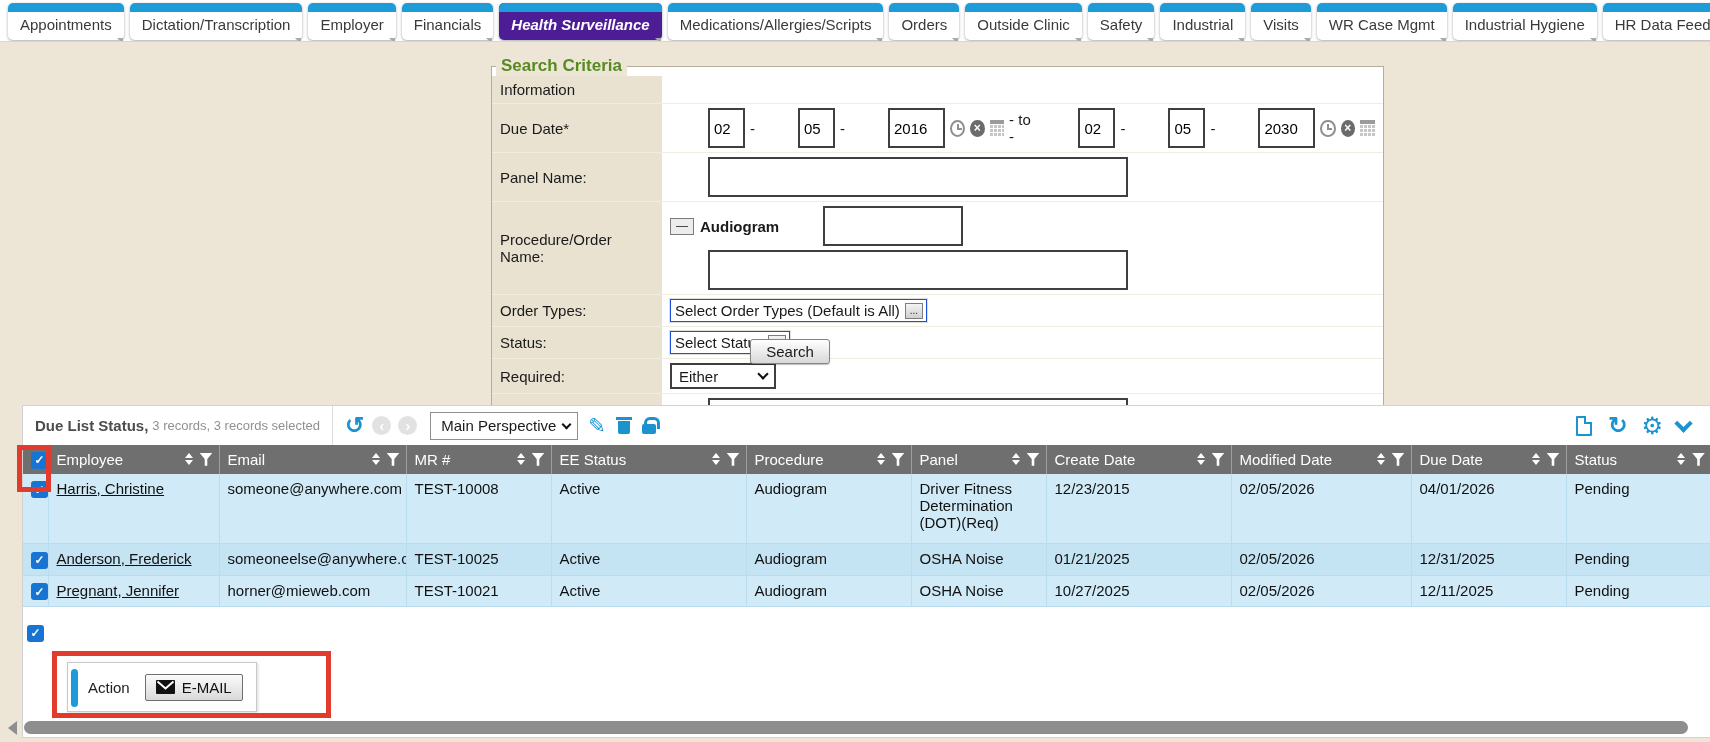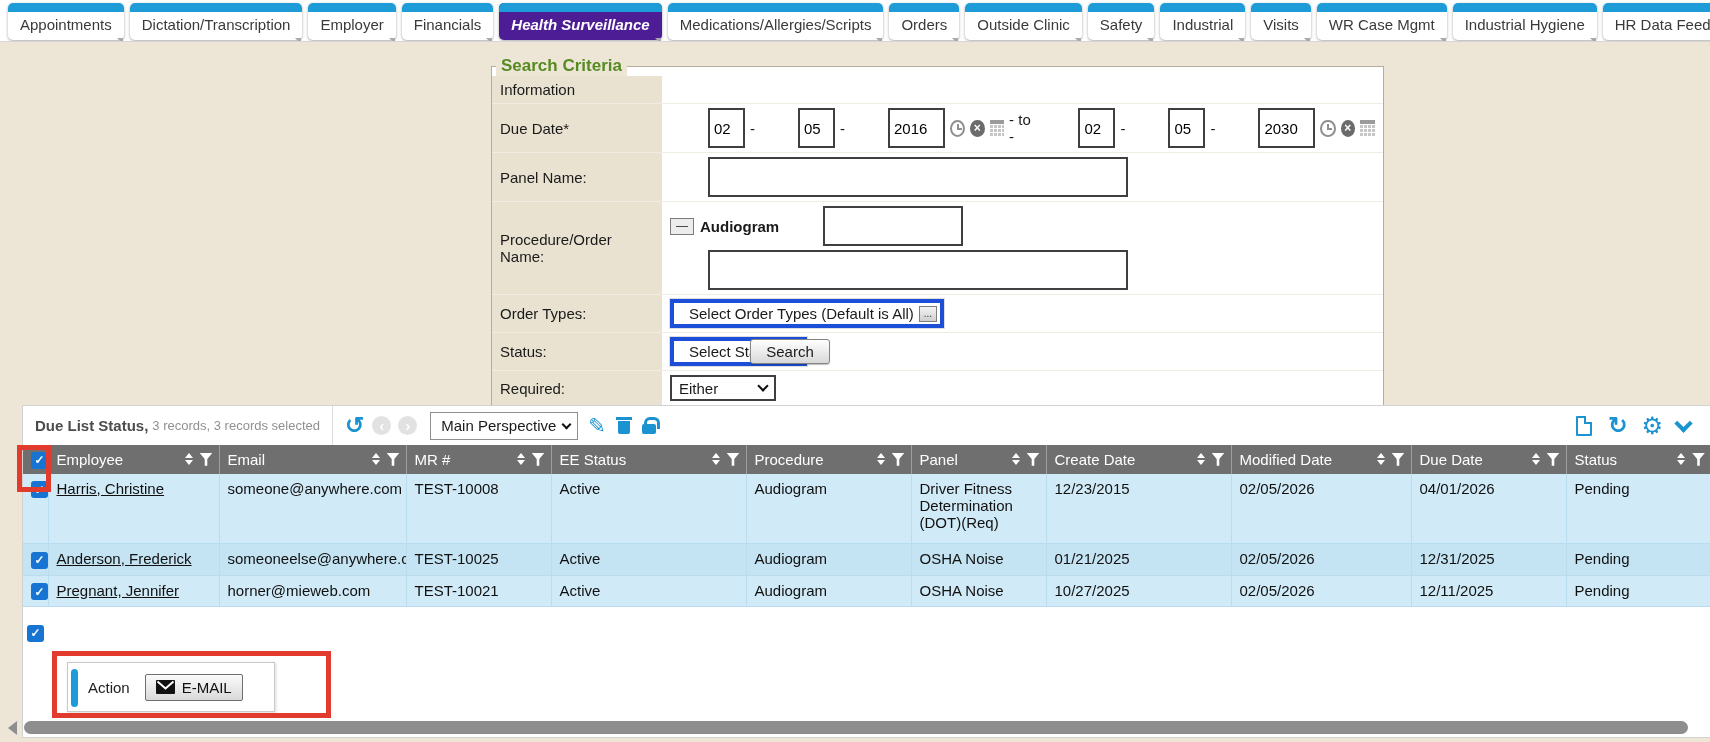--- a/index.html
+++ b/index.html
@@ -85,22 +85,22 @@
     display:inline-block;
   }
   .collapse-btn {
     width:24px; height:17px; background:#ececec; border:1px solid #7c7c7c;
     font-size:12px; line-height:12px; display:inline-flex; align-items:center;
     justify-content:center; cursor:pointer; color:#333;
   }
   .proc-name { font-weight:bold; }
   .pickbox {
     display:inline-flex; align-items:center; gap:5px;
-    border:4px solid #1d4ed8; outline:1px solid #dedede;
-    background:#fff; padding:2px 3px 2px 15px;
+    border:1px solid #1d4ed8; outline:1px solid #dedede;
+    background:#fff; padding:2px 3px 2px 4px;
   }
   .browse {
     width:18px; height:16px; border:1px solid #7d7d7d;
     background:linear-gradient(#f4f4f4,#cfcfcf); color:#333;
     font-size:10px; line-height:8px; display:inline-flex;
     align-items:center; justify-content:center; cursor:pointer;
   }
   .fselect {
     display:inline-flex; align-items:center; justify-content:space-between;
     border:2px solid #3f3f3f; background:#fff; padding:2px 7px;
@@ -183,21 +183,21 @@
     width:17px; height:17px; background:#1774d2; border-radius:3px;
     display:inline-flex; align-items:center; justify-content:center;
     color:#fff; font-size:12px; font-weight:bold; cursor:pointer;
   }
   .emp-link { text-decoration:underline; cursor:pointer; color:#111; }
 
   .loose-cb-row { margin:16px 0 0 4px; }
 
   
   .action-panel {
-    position:absolute; left:67px; top:662px; width:208px; height:50px;
+    position:absolute; left:67px; top:662px; width:190px; height:50px;
     background:#fff; border:1px solid #c9c9c9; box-shadow:1px 1px 3px rgba(0,0,0,.15);
     display:flex; align-items:center;
   }
   .action-bar { position:absolute; left:3px; top:6px; width:7px; height:38px;
     background:#1d9ad8; border-radius:4px; }
   .action-label { margin-left:20px; font-size:15px; color:#222; }
   .email-btn {
     margin-left:15px; display:inline-flex; align-items:center; gap:7px;
     padding:4px 10px; border:1px solid #6e6e6e; border-radius:2px;
     background:linear-gradient(#fbfbfb,#d9d9d9); font-size:15px; color:#111; cursor:pointer;

